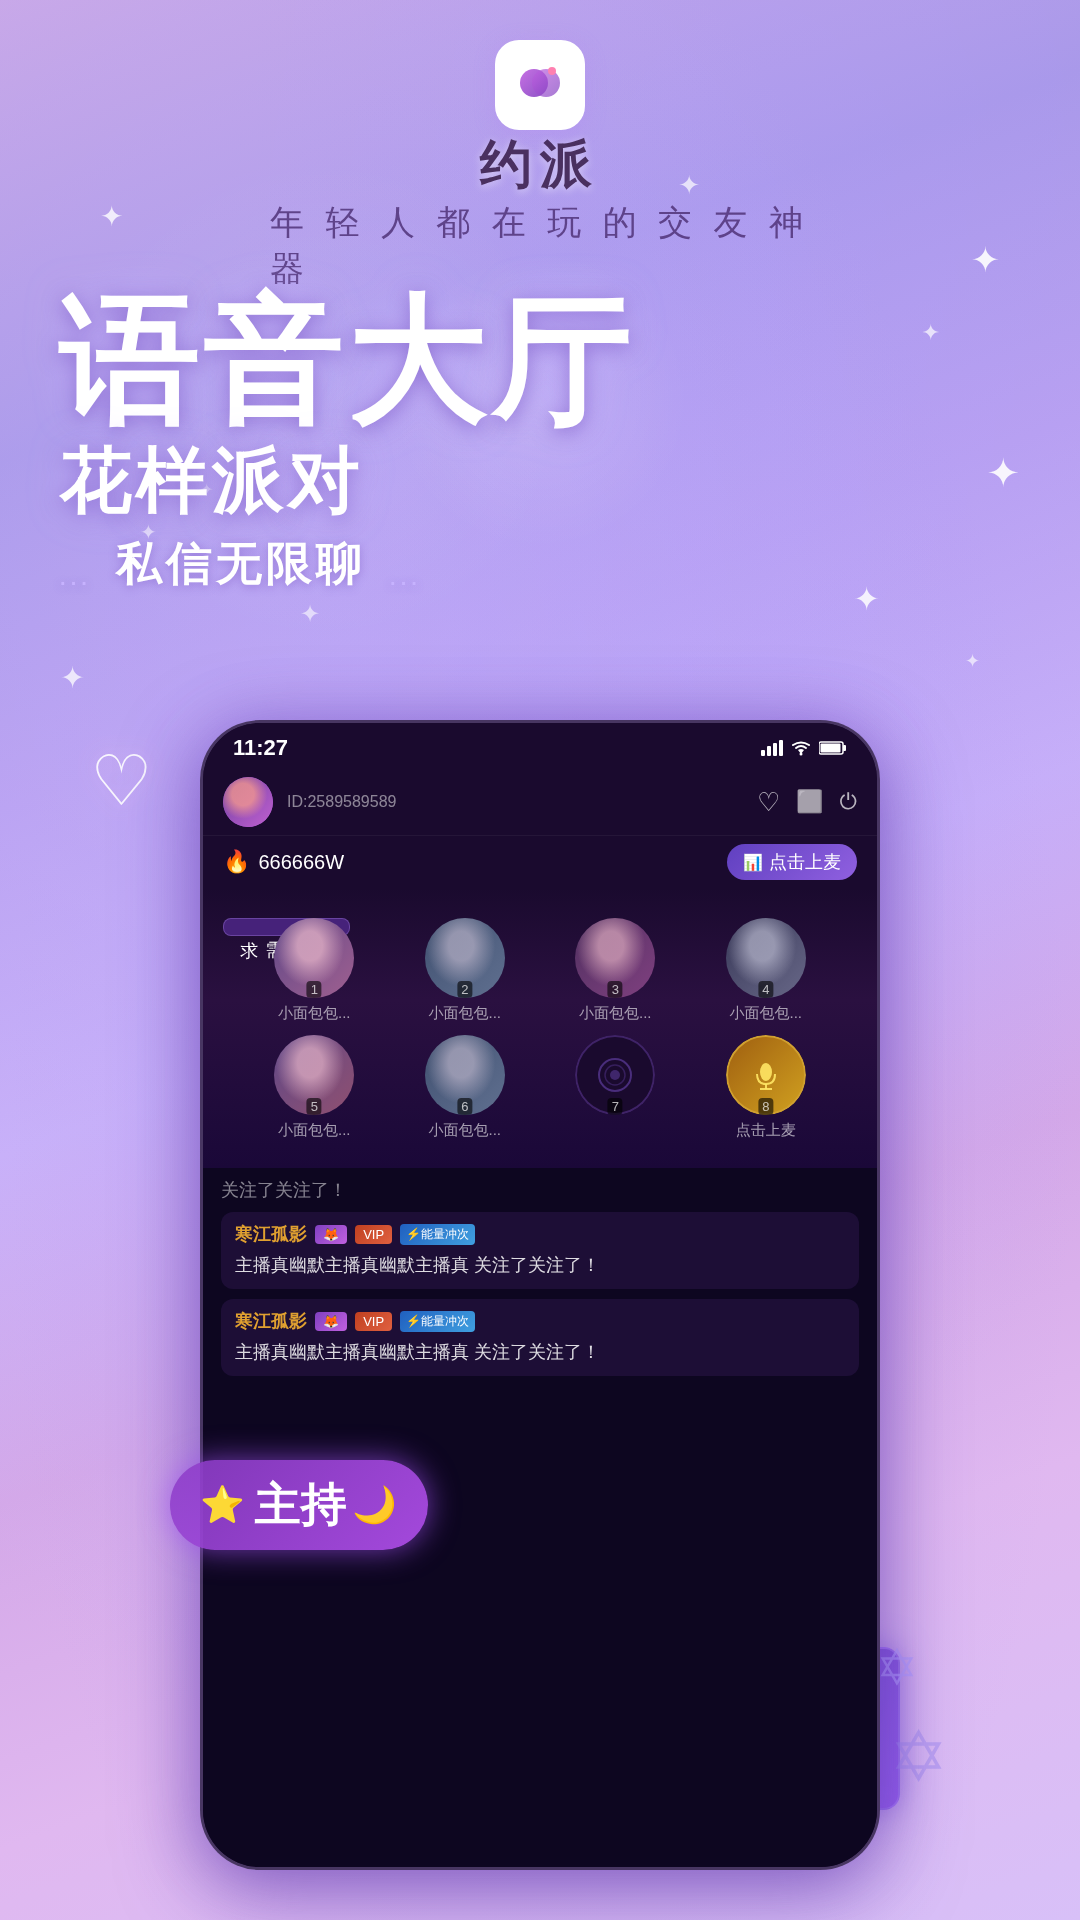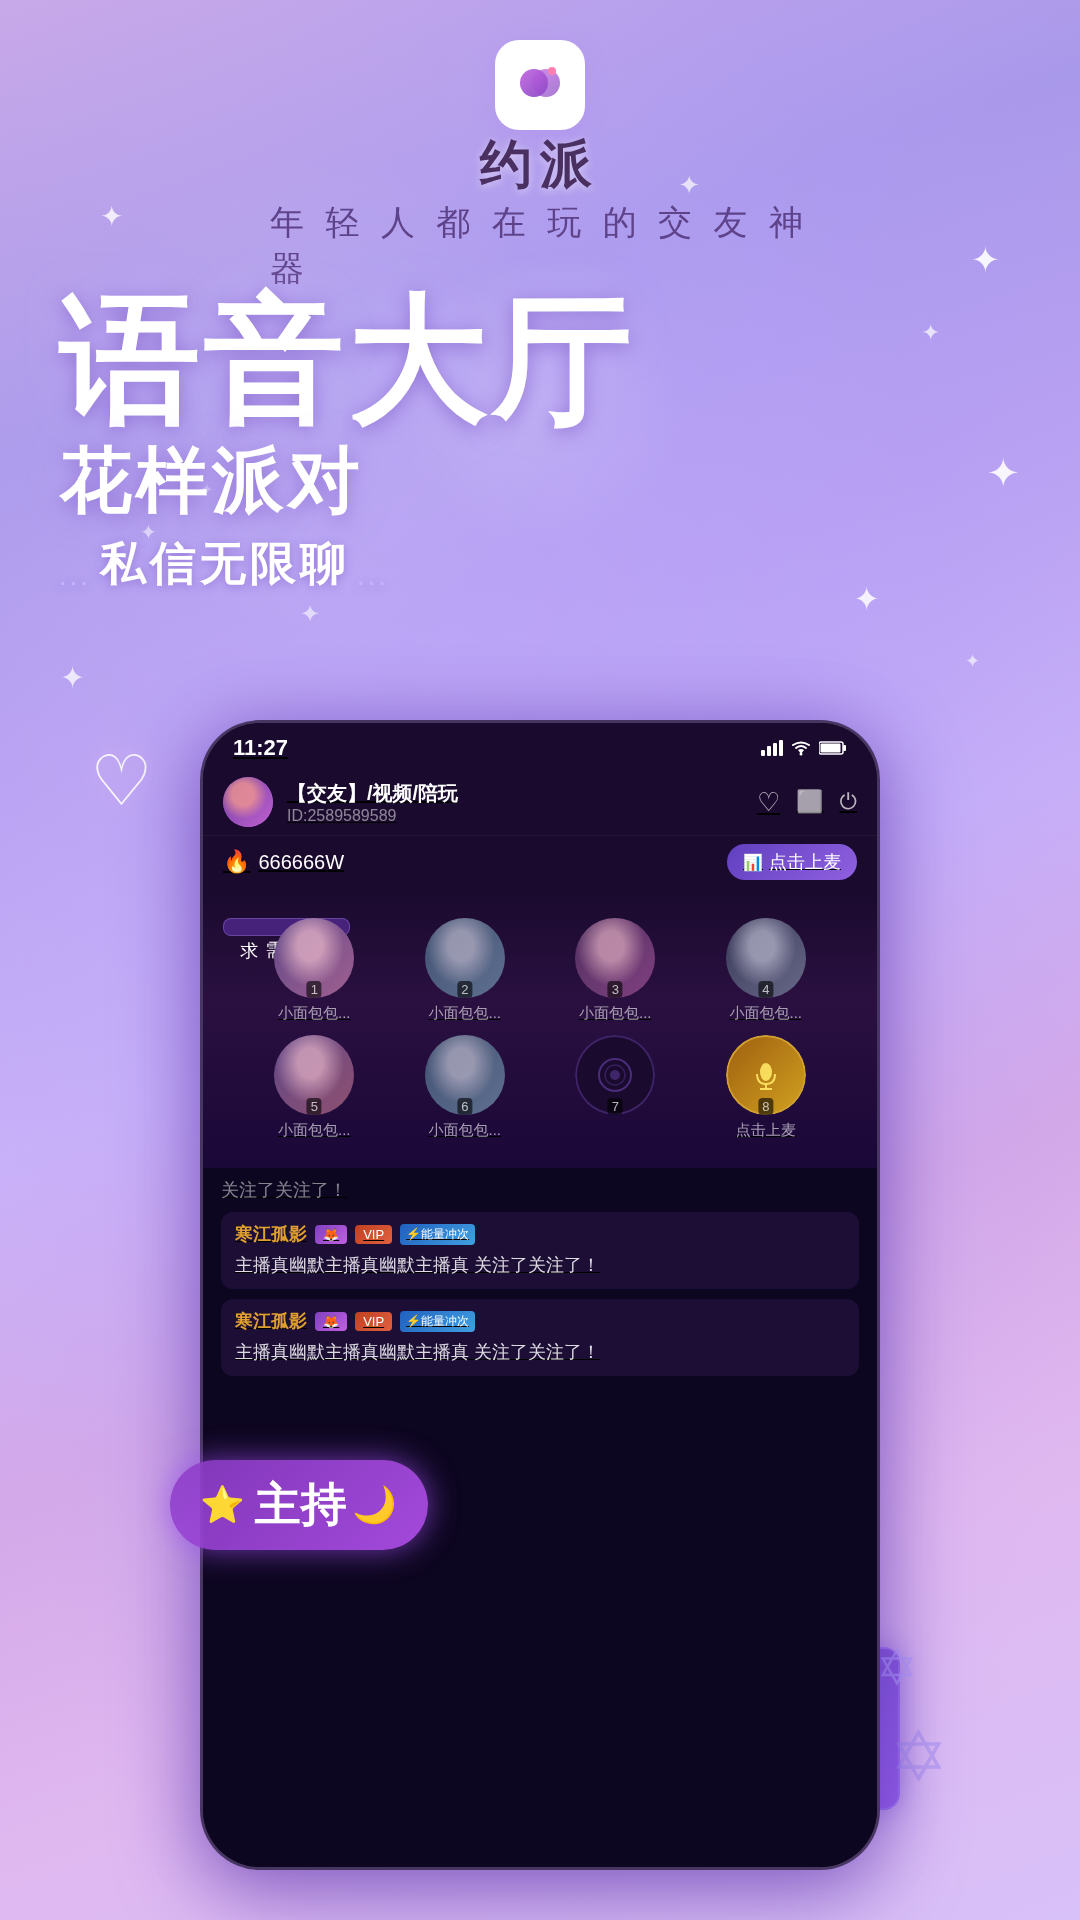--- a/index.html
+++ b/index.html
@@ -93,21 +93,21 @@
 
     .hero-private {
       font-size: 46px;
       font-weight: 600;
       color: white;
       text-shadow: 0 2px 10px rgba(100,60,180,0.4);
       letter-spacing: 4px;
       margin-top: 10px;
       display: flex;
       align-items: flex-end;
-      gap: 8px;
+      gap: 24px;
     }
 
     .dots-deco {
       color: rgba(200,180,255,0.9);
       font-size: 20px;
     }
 
     
     .phone-container {
       position: absolute;
@@ -459,21 +459,20 @@
     .sp5 { top: 520px; left: 140px; font-size: 20px; }
     .sp6 { top: 580px; right: 200px; font-size: 32px; }
     .sp7 { top: 660px; left: 60px; font-size: 30px; }
     .sp8 { top: 650px; right: 100px; font-size: 18px; }
 
     .phone-inner {
       height: calc(100% - 0px);
       overflow: hidden;
       display: flex;
       flex-direction: column;
-      text-decoration: underline;
     }
 
     .stage-main-row {
       display: flex;
       justify-content: center;
       position: relative;
       padding: 10px 0 0;
     }
 
     .chat-section {
@@ -585,21 +584,20 @@
         </div>
       </div>
 
       <div class="app-header">
         <div class="host-avatar">
           <div style="width:100%; height:100%; background: linear-gradient(135deg, #7040a0, #c060d0); border-radius:50%; position:relative; overflow:hidden;">
             <div style="position:absolute; inset:0; background: radial-gradient(circle at 40% 35%, rgba(255,160,140,0.7) 25%, transparent 55%);"></div>
           </div>
         </div>
         <div class="host-info">
-          <div class="host-title">【交友】/视频/陪玩</div>
           <div class="host-id">ID:2589589589</div>
         </div>
         <div class="header-actions">
           <span class="header-action-btn">♡</span>
           <span class="header-action-btn" style="font-size:22px;">⬜</span>
           <span class="header-action-btn" style="font-size:22px;">⏻</span>
         </div>
       </div>
 
       <div class="stats-bar">

